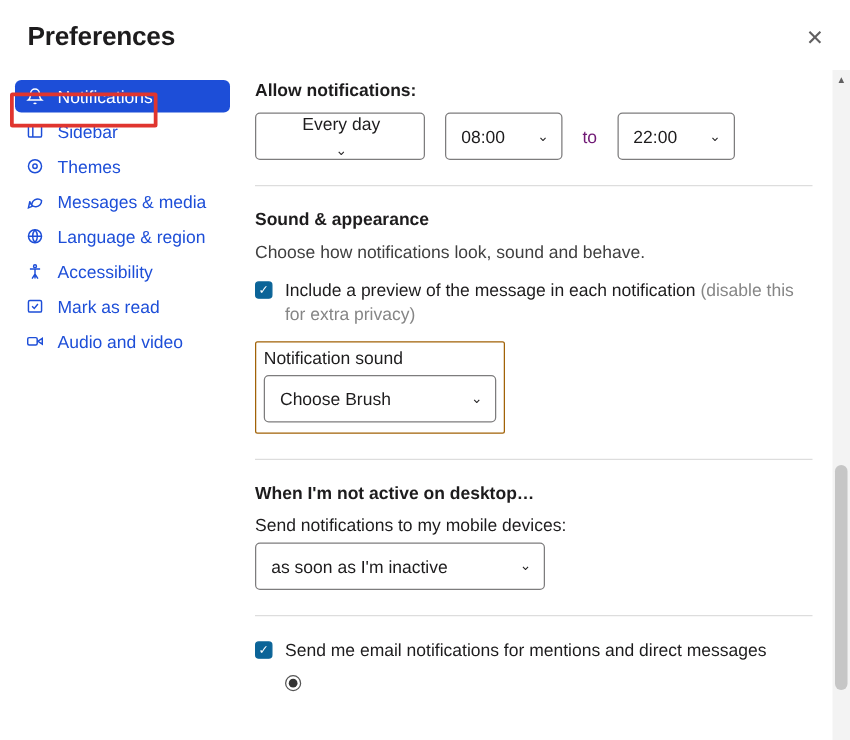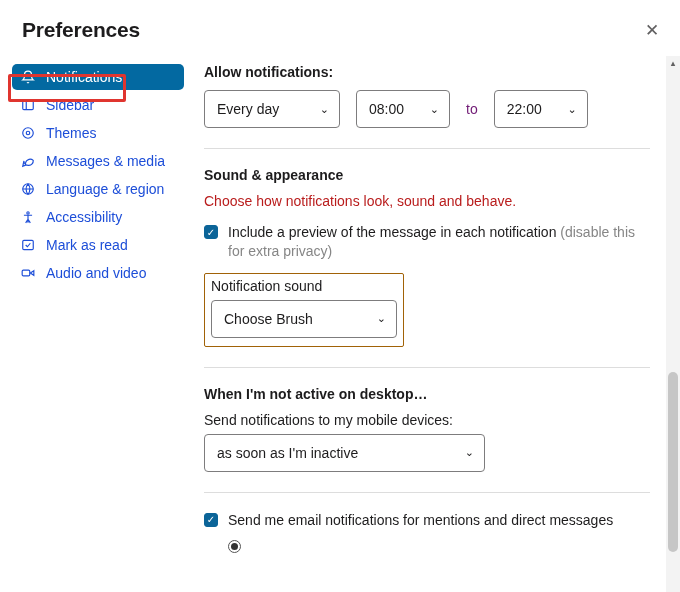--- a/index.html
+++ b/index.html
@@ -49,21 +49,21 @@
       align-items: center;
       gap: 10px;
       padding: 5px 8px;
       border-radius: 5px;
       cursor: pointer;
       margin-bottom: 2px;
       color: #1d4ed8;
       font-size: 14px;
     }
     .sidebar-item.active {
-      background: #0369a1;
+      background: #1d4ed8;
       color: #fff;
     }
     .sidebar-item .icon {
       width: 16px;
       height: 16px;
       display: inline-flex;
       align-items: center;
       justify-content: center;
       flex-shrink: 0;
       font-size: 14px;
@@ -132,39 +132,39 @@
       align-items: center;
       justify-content: space-between;
       border: 1px solid #7d7c7d;
       border-radius: 4px;
       height: 38px;
       padding: 0 10px 0 12px;
       background: #fff;
       cursor: pointer;
       font-size: 14px;
     }
-    .select.w-day { width: 136px; }
+    .select.w-day { width: 136px; flex-direction: column; }
     .select.w-time { width: 94px; }
     .select.w-sound { width: 186px; }
-    .select.w-mobile { width: 281px; }
+    .select.w-mobile { width: 232px; }
     .select .chev {
       font-size: 11px;
       color: #1d1c1d;
     }
     .to-label {
       font-size: 14px;
       color: #701a75;
     }
     hr.divider {
       border: none;
       border-top: 1px solid #ddd;
       margin: 20px 0 18px 0;
     }
     .subtext {
-      color: #b91c1c;
+      color: #404040;
       font-size: 14px;
       margin-bottom: 14px;
     }
     .check-row {
       display: flex;
       align-items: flex-start;
       gap: 10px;
       margin-bottom: 10px;
     }
     .checkbox {

